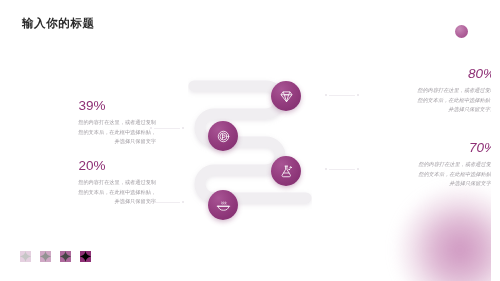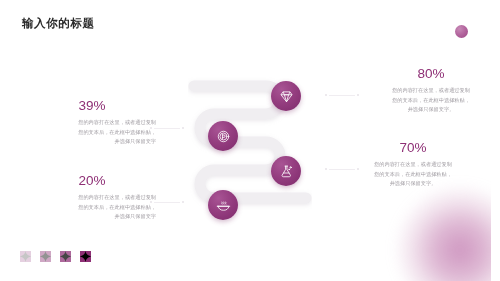--- a/index.html
+++ b/index.html
@@ -134,27 +134,28 @@
   .block .desc {
     font-size: 5.2px;
     line-height: 1.85;
     color: #9e9aa0;
   }
   .block.left {
     text-align: right;
   }
   .block.left .pct { text-align: center; }
   .block.right {
-    text-align: center;
+    text-align: right;
+    font-style: italic;
   }
 
   .block-35 { left: 28px; top: 98px; }
-  .block-20 { left: 28px; top: 173px; }
+  .block-20 { left: 28px; top: 158px; }
   .block-80 { left: 367px; top: 66px; }
-  .block-70 { left: 349px; top: 140px; }
+  .block-70 { left: 368px; top: 140px; }
 
   
   .connector {
     position: absolute;
     display: flex;
     align-items: center;
     gap: 2px;
     opacity: 0.5;
   }
   .connector .cdot {

